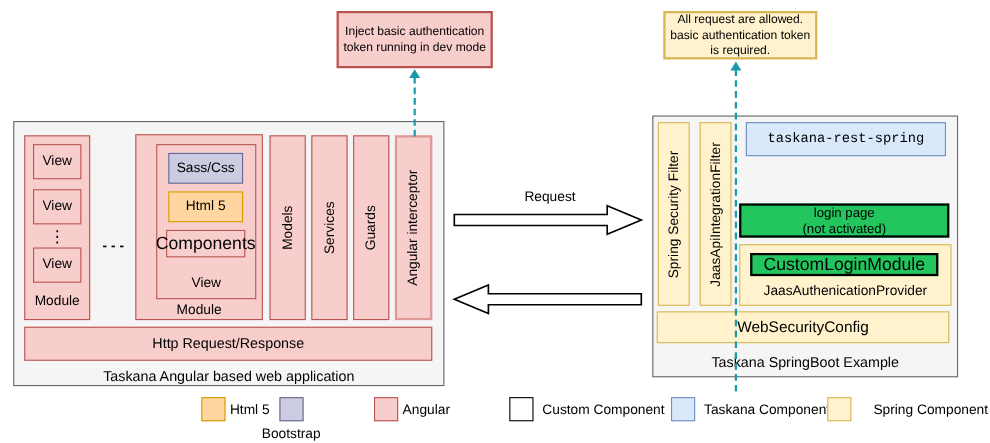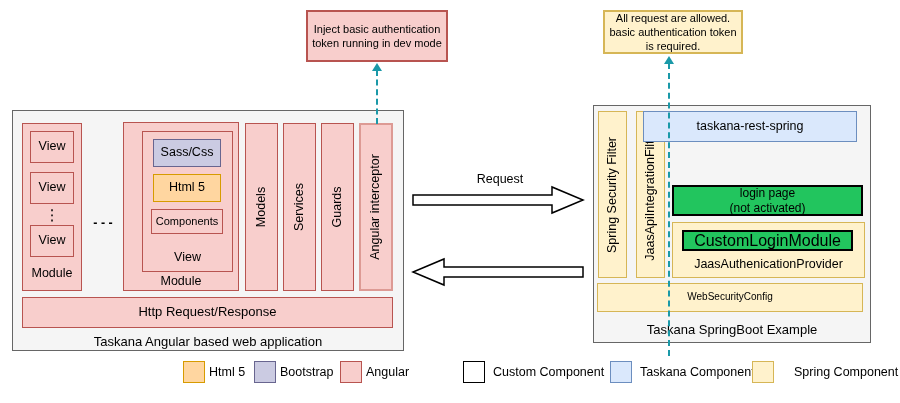--- a/index.html
+++ b/index.html
@@ -70,21 +70,21 @@
   <div class="flowlabel" style="left:85px;top:216px;width:36px;font-weight:bold;">- - -</div>
 
   <div class="box pink" style="left:123px;top:122px;width:116px;height:169px;"></div>
   <div class="box pink" style="left:142px;top:131px;width:91px;height:141px;border-width:1px;"></div>
   <div class="box purple" style="left:153px;top:139px;width:68px;height:28px;">
     <span>Sass/Css</span>
   </div>
   <div class="box orange" style="left:153px;top:174px;width:68px;height:28px;">
     <span>Html 5</span>
   </div>
-  <div class="box pink" style="left:151px;top:209px;width:72px;height:25px;border-width:1px;font-size:11px;">
+  <div class="box pink" style="left:151px;top:209px;width:72px;height:25px;border-width:1px;font-size:16px;">
     <span>Components</span>
   </div>
   <div class="flowlabel" style="left:142px;top:250px;width:91px;">View</div>
   <div class="flowlabel" style="left:123px;top:274px;width:116px;">Module</div>
 
   <div class="box pink vwrap" style="left:245px;top:123px;width:33px;height:168px;">
     <span class="vlabel">Models</span>
   </div>
   <div class="box pink vwrap" style="left:283px;top:123px;width:33px;height:168px;">
     <span class="vlabel">Services</span>
@@ -112,44 +112,44 @@
   <div class="container-box" style="left:593px;top:105px;width:278px;height:238px;"></div>
   <div class="title-label" style="left:593px;top:322px;width:278px;">Taskana SpringBoot Example</div>
 
   <div class="box yellow vwrap" style="left:598px;top:111px;width:29px;height:167px;">
     <span class="vlabel">Spring Security Filter</span>
   </div>
   <div class="box yellow vwrap" style="left:636px;top:111px;width:29px;height:167px;">
     <span class="vlabel">JaasApiIntegrationFilter</span>
   </div>
 
-  <div class="box blue" style="left:643px;top:111px;width:214px;height:31px;">
+  <div class="box blue" style="left:678px;top:111px;width:182px;height:31px;font-family:Liberation Mono, monospace;">
     <span>taskana-rest-spring</span>
   </div>
 
   <div class="box white" style="left:672px;top:185px;width:191px;height:31px;flex-direction:column;font-size:12px;line-height:1.2;">
     <span>login page</span>
     <span>(not activated)</span>
   </div>
 
   <div class="box yellow" style="left:672px;top:222px;width:193px;height:56px;"></div>
   <div class="box white" style="left:682px;top:230px;width:171px;height:21px;font-size:16px;">
     <span>CustomLoginModule</span>
   </div>
   <div class="flowlabel" style="left:672px;top:257px;width:193px;">JaasAuthenicationProvider</div>
 
-  <div class="box yellow" style="left:597px;top:283px;width:266px;height:29px;font-size:10px;">
+  <div class="box yellow" style="left:597px;top:283px;width:266px;height:29px;font-size:14px;">
     <span>WebSecurityConfig</span>
   </div>
 
   <div class="legend-item" style="left:183px;top:361px;gap:4px;">
     <span class="swatch" style="background:var(--html5-fill);border-color:var(--html5-border);"></span>
     <span>Html 5</span>
   </div>
-  <div class="legend-item" style="left:254px;top:361px;gap:4px;">
+  <div class="legend-item" style="left:238px;top:361px;gap:4px;flex-direction:column;">
     <span class="swatch" style="background:var(--bootstrap-fill);border-color:var(--bootstrap-border);"></span>
     <span>Bootstrap</span>
   </div>
   <div class="legend-item" style="left:340px;top:361px;gap:4px;">
     <span class="swatch" style="background:var(--angular-fill);border-color:var(--angular-border);"></span>
     <span>Angular</span>
   </div>
   <div class="legend-item" style="left:463px;top:361px;gap:8px;">
     <span class="swatch" style="background:#ffffff;border-color:#000000;"></span>
     <span>Custom Component</span>

